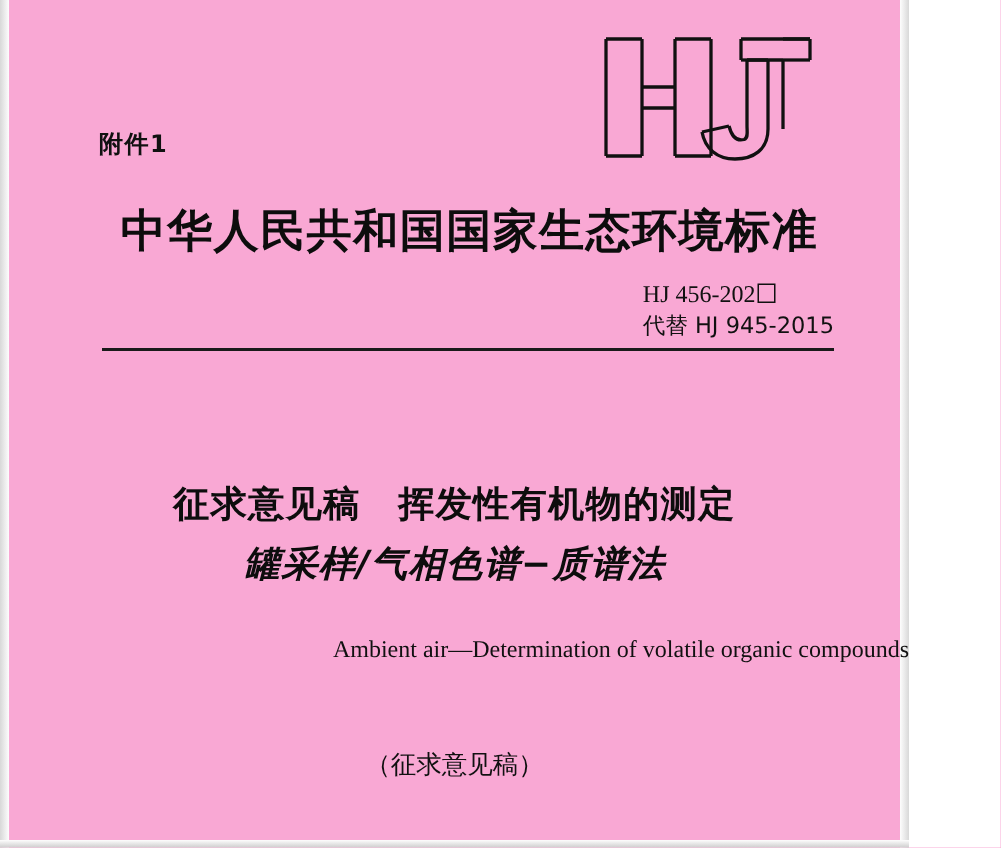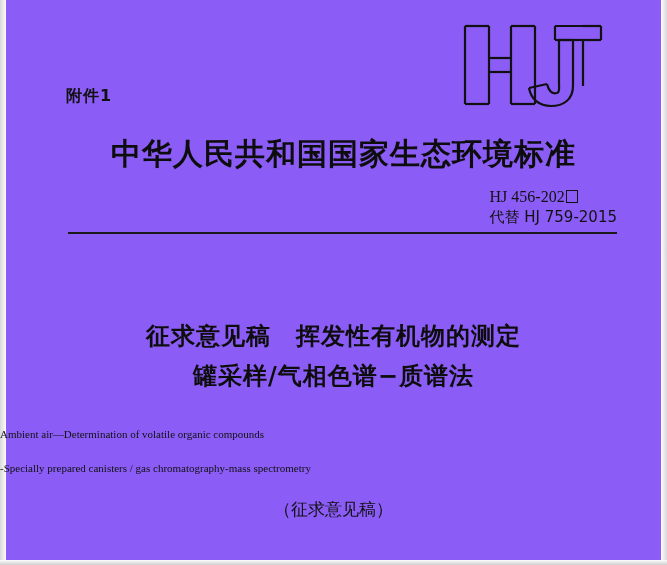--- a/index.html
+++ b/index.html
@@ -9,23 +9,23 @@
   body {
     width: 667px;
     height: 565px;
     background: #ffffff;
     font-family: "Liberation Serif", serif;
     color: #111;
     overflow: hidden;
   }
   .page {
     position: relative;
-    width: 667px;
+    width: 606px;
     height: 565px;
-    background: #8b5cf6;
+    background: #f9a8d4;
     box-sizing: border-box;
   }
   
   .scan-edge-left {
     position: absolute;
     left: 0; top: 0; bottom: 0;
     width: 6px;
     background: linear-gradient(to right, #d8d8d8, #fdfdfd);
   }
   .scan-edge-right {
@@ -110,28 +110,28 @@
     left: 0; right: 0;
     top: 316px;
     text-align: center;
     font-family: "DejaVu Sans", sans-serif;
     font-size: 24px;
     font-weight: 700;
     letter-spacing: 1px;
     line-height: 40px;
     color: #0d0d0d;
   }
-  .cn-title .l2 { display: block; }
+  .cn-title .l2 { display: block; font-style: italic; }
 
   .en-title {
     position: absolute;
     left: 0; right: 0;
     top: 417px;
-    text-align: left;
-    font-size: 11px;
+    text-align: right;
+    font-size: 16px;
     line-height: 34px;
     color: #111;
   }
   .en-title .l2 { display: block; }
 
   .draft-note {
     position: absolute;
     left: 0; right: 0;
     top: 498px;
     text-align: center;
@@ -181,30 +181,29 @@
       </g>
     </svg>
   </div>
 
   <div class="attachment-label">附件1</div>
 
   <div class="main-title">中华人民共和国国家生态环境标准</div>
 
   <div class="std-codes">
     <div class="code-line"><span>HJ 456-202</span><span class="box-glyph"></span></div>
-    <div class="code-line line2">代替 HJ  759-2015</div>
+    <div class="code-line line2">代替 HJ  945-2015</div>
   </div>
 
   <div class="rule"></div>
 
   <div class="cn-title">
     <span class="l1">征求意见稿　挥发性有机物的测定</span>
     <span class="l2">罐采样/气相色谱−质谱法</span>
   </div>
 
   <div class="en-title">
     <span class="l1">Ambient air—Determination of volatile organic compounds</span>
-    <span class="l2">-Specially prepared canisters / gas chromatography-mass spectrometry</span>
   </div>
 
   <div class="draft-note">（征求意见稿）</div>
 
 </div>
 
 </body></html>

